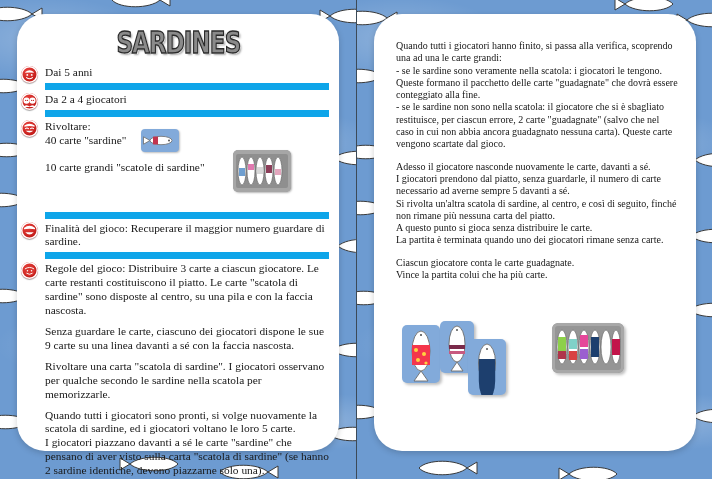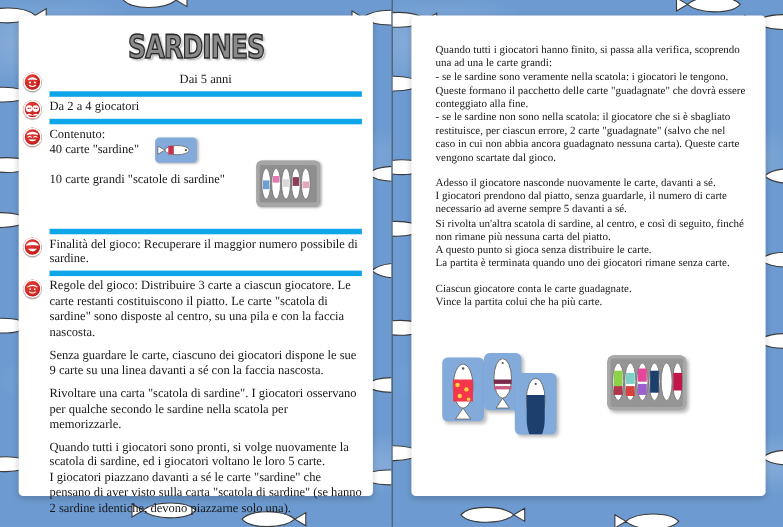--- a/index.html
+++ b/index.html
@@ -48,21 +48,21 @@
     position: absolute;
     width: 62px;
     height: 20px;
   }
   .bgfish svg { display: block; width: 100%; height: 100%; }
 
   
   .sheet {
     position: absolute;
     background: #ffffff;
-    border-radius: 4px;
+    border-radius: 28px;
     box-shadow: 0 2px 6px rgba(0,0,0,0.18);
   }
   #sheet-left  { left: 17px;  top: 14px; width: 322px; height: 437px; }
   #sheet-right { left: 17px;  top: 14px; width: 322px; height: 437px; }
 
   .sheet-inner {
     position: absolute;
     inset: 0;
     padding: 0;
   }
@@ -85,25 +85,25 @@
     transform: scaleX(0.92) scaleY(1.18);
   }
 
   
   .rows { padding: 0 10px 0 8px; }
 
   .row {
     position: relative;
     display: flex;
     align-items: flex-start;
-    border-top: 5px solid #0ea5e9;
+    border-top: 7px solid #0ea5e9;
     padding: 3px 0 3px 0;
     margin-left: 20px;
   }
-  .row:first-child { border-top: none; text-align: center; }
+  .row:first-child { border-top: none; }
 
   .bullet-icon {
     position: absolute;
     left: -24px;
     top: 3px;
     width: 17px;
     height: 17px;
     border-radius: 50%;
     background: radial-gradient(circle at 35% 30%, #e8413c, #c01a17 72%, #8d0f0d 100%);
     box-shadow: 0 1px 1px rgba(0,0,0,0.35), inset 0 0 0 1.5px #ffffff;
@@ -320,21 +320,21 @@
           <div class="row content-row">
             <span class="bullet-icon">
               <svg viewBox="0 0 20 20">
                 <path d="M4 6.5 Q10 2.5 16 6.5 L16 7.8 Q10 6.6 4 7.8 Z" fill="#ffffff"></path>
                 <path d="M5.2 10.2 Q7 8.8 8.8 10.2" stroke="#ffffff" stroke-width="1.2" fill="none" stroke-linecap="round"></path>
                 <path d="M11.2 10.2 Q13 8.8 14.8 10.2" stroke="#ffffff" stroke-width="1.2" fill="none" stroke-linecap="round"></path>
                 <path d="M5.5 12.6 Q10 16.8 14.5 12.6 Z" fill="#ffffff"></path>
               </svg>
             </span>
             <div class="row-text">
-              <p>Contenuto:</p>
+              <p>Rivoltare:</p>
               <p style="margin-top:0">40 carte "sardine"</p>
               <p style="margin-top:13px">10 carte grandi "scatole di sardine"</p>
 
               <span class="card-sardine-small">
                 <svg viewBox="0 0 38 23" width="38" height="23">
                   <ellipse cx="20" cy="11.5" rx="11" ry="4.2" fill="#ffffff" stroke="#6c6c6c" stroke-width="0.8"></ellipse>
                   <path d="M9 11.5 L2.5 7.8 L2.5 15.2 Z" fill="#ffffff" stroke="#6c6c6c" stroke-width="0.8"></path>
                   <rect x="12" y="7.6" width="5" height="7.8" fill="#c2344e"></rect>
                   <circle cx="28" cy="11.5" r="1" fill="#555"></circle>
                 </svg>
@@ -361,21 +361,21 @@
             </div>
           </div>
 
           <div class="row" style="margin-top:34px">
             <span class="bullet-icon">
               <svg viewBox="0 0 20 20">
                 <path d="M3.5 7 Q10 2 16.5 7 L16.5 8.6 Q10 7.2 3.5 8.6 Z" fill="#ffffff"></path>
                 <path d="M5 12 Q10 17.5 15 12 Z" fill="#ffffff"></path>
               </svg>
             </span>
-            <div class="row-text">Finalità del gioco: Recuperare il maggior numero possibile di sardine.</div>
+            <div class="row-text">Finalità del gioco: Recuperare il maggior numero guardare di sardine.</div>
           </div>
 
           <div class="row">
             <span class="bullet-icon">
               <svg viewBox="0 0 20 20">
                 <circle cx="10" cy="10" r="6.4" fill="#d8352f"></circle>
                 <path d="M4.6 8.2 Q10 4.6 15.4 8.2" stroke="#ffffff" stroke-width="1.1" fill="none"></path>
                 <circle cx="7.6" cy="10.4" r="0.9" fill="#ffffff"></circle>
                 <circle cx="12.4" cy="10.4" r="0.9" fill="#ffffff"></circle>
                 <path d="M6.8 13.4 Q10 15.8 13.2 13.4" stroke="#ffffff" stroke-width="1.1" fill="none" stroke-linecap="round"></path>

